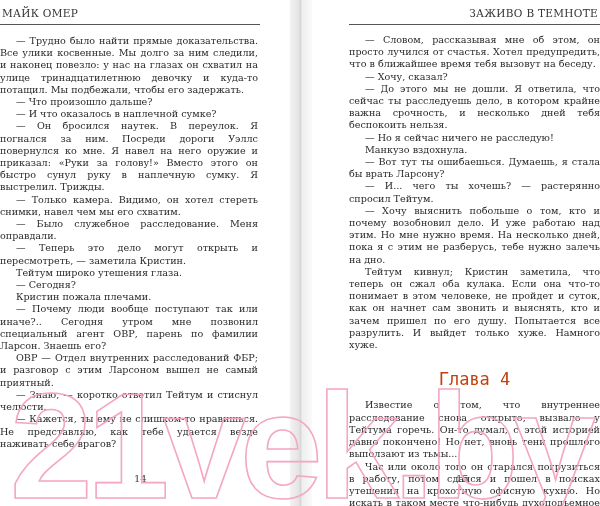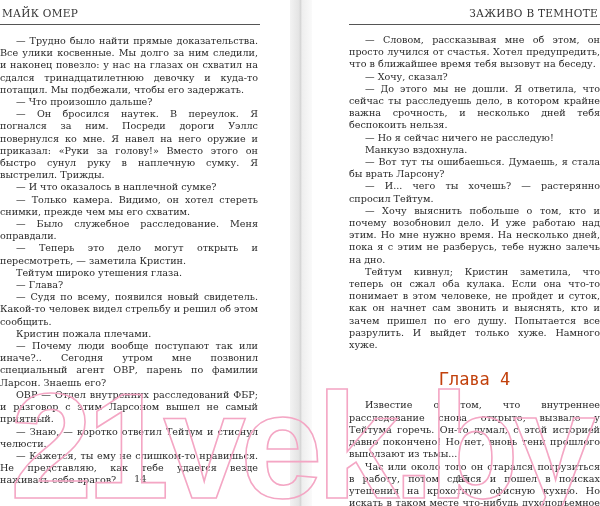--- a/index.html
+++ b/index.html
@@ -25,30 +25,29 @@
   .wm-text{font-family:"Liberation Sans","DejaVu Sans",sans-serif;font-weight:bold;font-size:150px;fill:none;stroke:#f4a6c4;stroke-width:1.6px;letter-spacing:-6px;}
 </style>
 </head>
 <body>
 
 <div class="spread">
 
   <div class="page left">
     <div class="running-head">МАЙК ОМЕР</div>
     <div class="body-text">
-      <p>— Трудно было найти прямые доказательства. Все улики косвенные. Мы долго за ним следили, и наконец повезло: у нас на глазах он схватил на сдался тринадцатилетнюю девочку и куда-то потащил. Мы подбежали, чтобы его задержать.</p>
+      <p>— Трудно было найти прямые доказательства. Все улики косвенные. Мы долго за ним следили, и наконец повезло: у нас на глазах он схватил на улице тринадцатилетнюю девочку и куда-то потащил. Мы подбежали, чтобы его задержать.</p>
       <p>— Что произошло дальше?</p>
+      <p>— И что оказалось в наплечной сумке?</p>
       <p>— Он бросился наутек. В переулок. Я погнался за ним. Посреди дороги Уэллс повернулся ко мне. Я навел на него оружие и приказал: «Руки за голову!» Вместо этого он быстро сунул руку в наплечную сумку. Я выстрелил. Трижды.</p>
-      <p>— И что оказалось в наплечной сумке?</p>
-      <p>— Только камера. Видимо, он хотел стереть снимки, прежде чем мы его схватим.</p>
+      <p>— Только камера. Видимо, он хотел стереть снимки, навел чем мы его схватим.</p>
       <p>— Было служебное расследование. Меня оправдали.</p>
       <p>— Теперь это дело могут открыть и пересмотреть, — заметила Кристин.</p>
       <p>Тейтум широко утешения глаза.</p>
-      <p>— Глава?</p>
-      <p>— Судя по всему, появился новый свидетель. Какой-то человек видел стрельбу и решил об этом сообщить.</p>
+      <p>— Сегодня?</p>
       <p>Кристин пожала плечами.</p>
       <p>— Почему люди вообще поступают так или иначе?.. Сегодня утром мне позвонил специальный агент ОВР, парень по фамилии Ларсон. Знаешь его?</p>
       <p>ОВР — Отдел внутренних расследований ФБР; и разговор с этим Ларсоном вышел не самый приятный.</p>
       <p>— Знаю, — коротко ответил Тейтум и стиснул челюсти.</p>
       <p>— Кажется, ты ему не слишком-то нравишься. Не представляю, как тебе удается везде наживать себе врагов?</p>
 
     </div>
     <div class="folio">14</div>
   </div>
 

